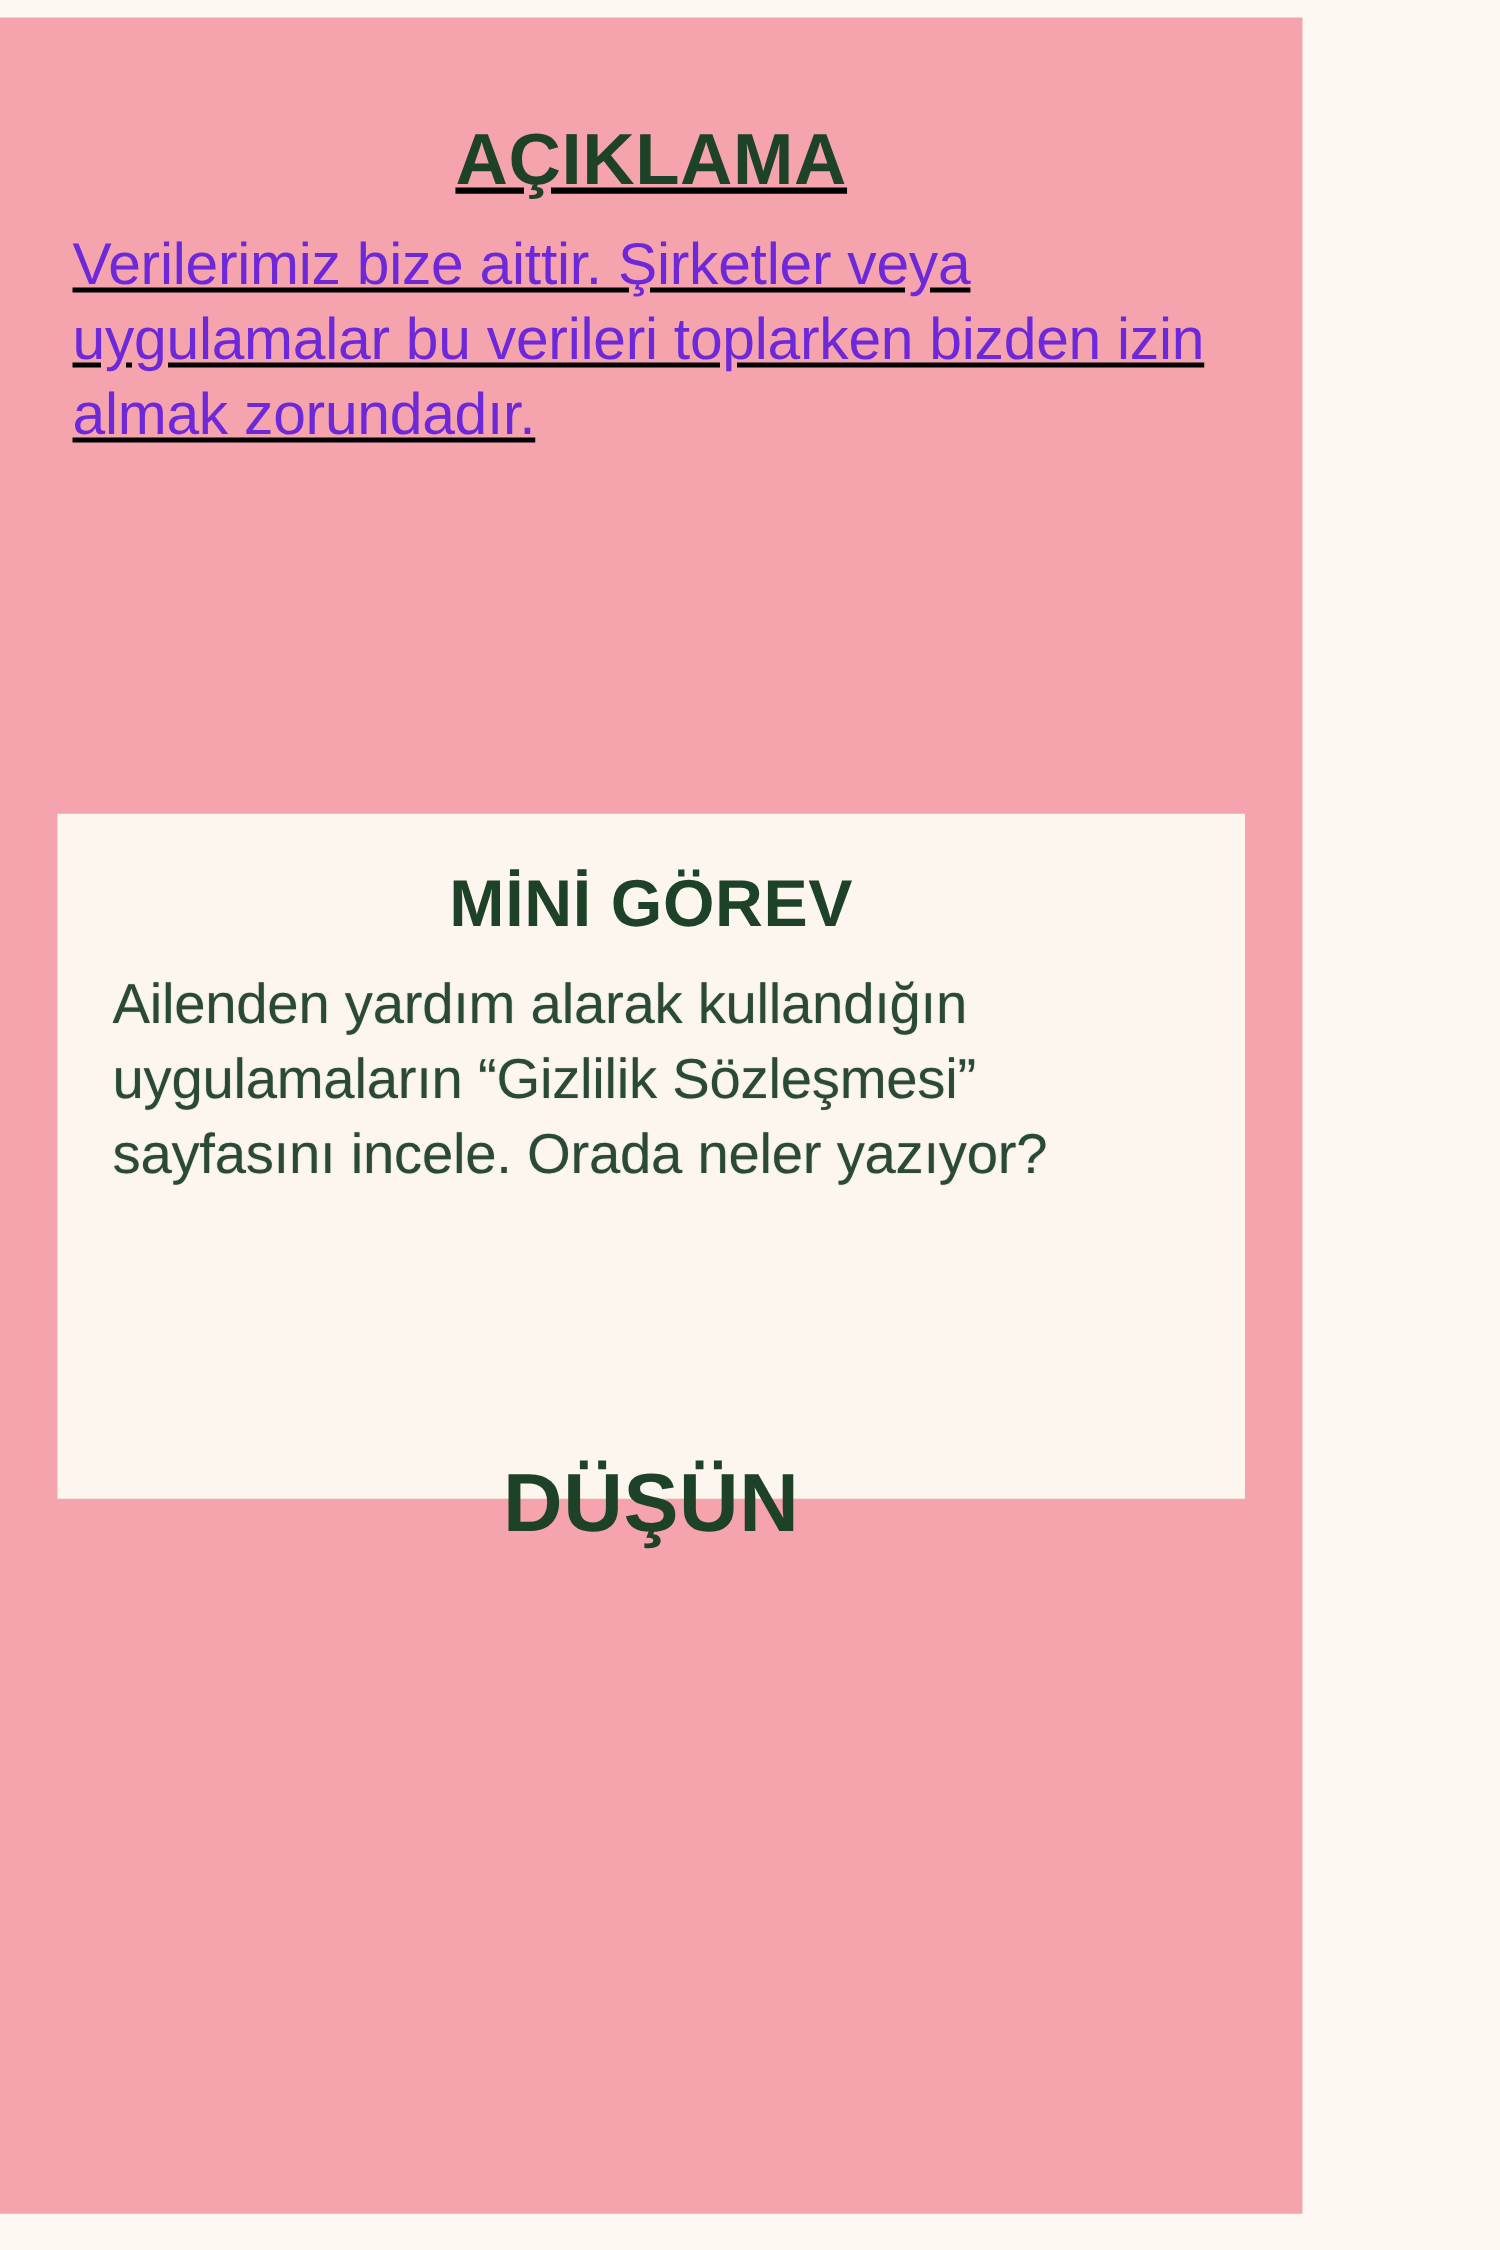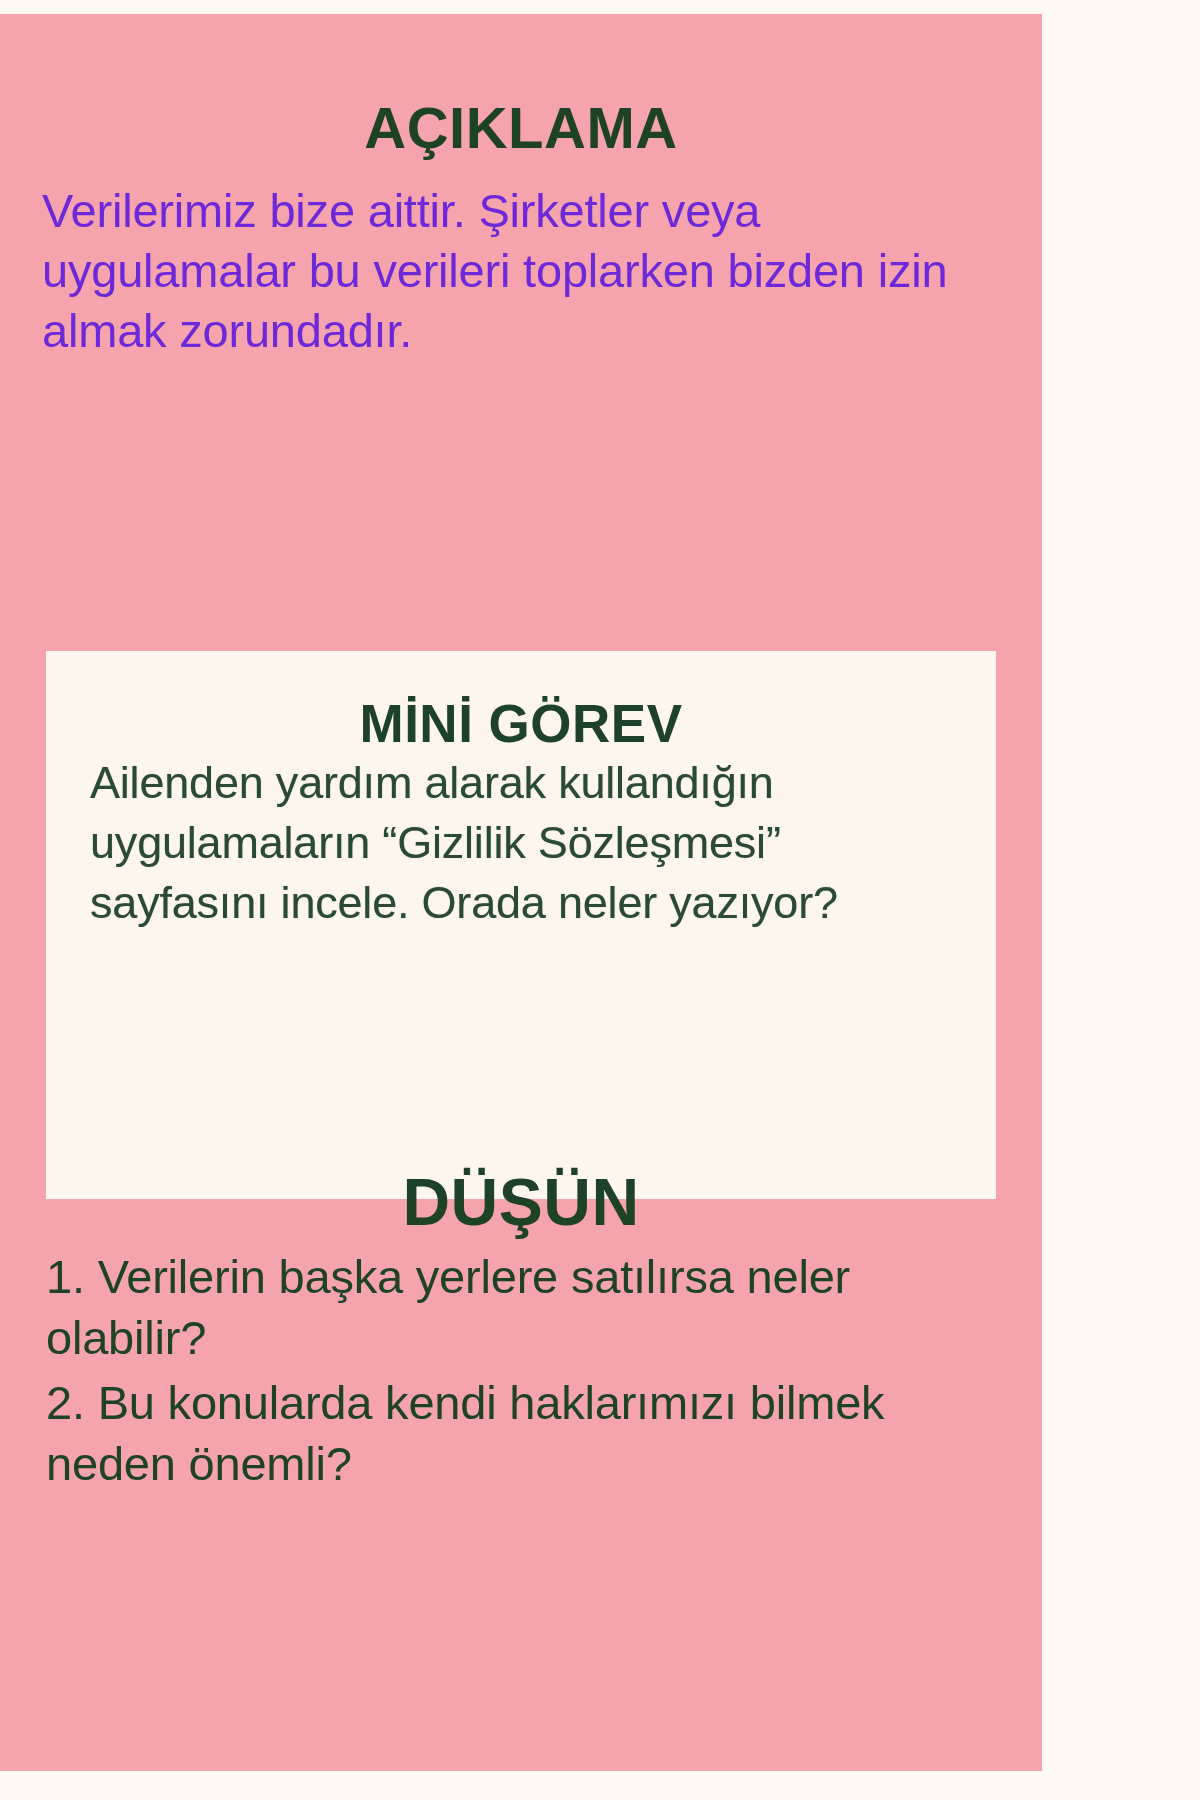--- a/index.html
+++ b/index.html
@@ -15,21 +15,22 @@
   }
 
   .card {
     position: absolute;
     left: 0;
     top: 14px;
     width: 1042px;
     height: 1757px;
     background: #f5a3ad;
     box-sizing: border-box;
-    padding: 0 42px;
+    padding: 0 58px;
+    text-decoration: underline;
   }
 
   .section-title {
     text-align: center;
     font-weight: bold;
     color: #1e4228;
     letter-spacing: 0.5px;
   }
 
   .heading-aciklama {
@@ -61,20 +62,21 @@
     font-size: 53px;
     line-height: 1.1;
     margin-top: 22px;
     color: #1e4228;
   }
 
   .mini-text {
     color: #2a4a33;
     font-size: 45px;
     line-height: 1.33;
+    margin-top: 20px;
     letter-spacing: -0.2px;
     text-shadow: 0 0 1px rgba(30,66,40,0.35);
   }
 
   .heading-dusun {
     position: absolute;
     left: 0;
     right: 0;
     top: 1150px;
     font-size: 66px;
@@ -103,18 +105,14 @@
 
   <div class="body-text">Verilerimiz bize aittir. Şirketler veya uygulamalar bu verileri toplarken bizden izin almak zorundadır.</div>
 
   <div class="mini-gorev-box">
     <div class="section-title heading-mini">MİNİ GÖREV</div>
     <div class="mini-text">Ailenden yardım alarak kullandığın uygulamaların “Gizlilik Sözleşmesi” sayfasını incele. Orada neler yazıyor?</div>
   </div>
 
   <div class="section-title heading-dusun">DÜŞÜN</div>
 
-  <div class="dusun-list">
-    <div class="item">1. Verilerin başka yerlere satılırsa neler olabilir?</div>
-    <div class="item">2. Bu konularda kendi haklarımızı bilmek neden önemli?</div>
-  </div>
 
 </div>
 
 </body></html>

